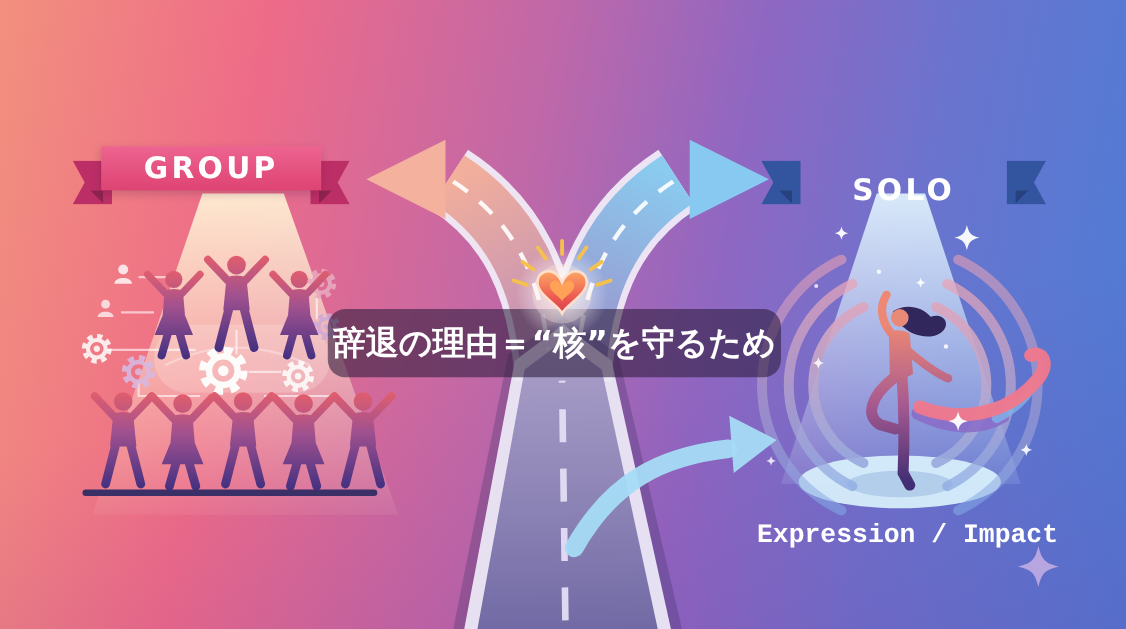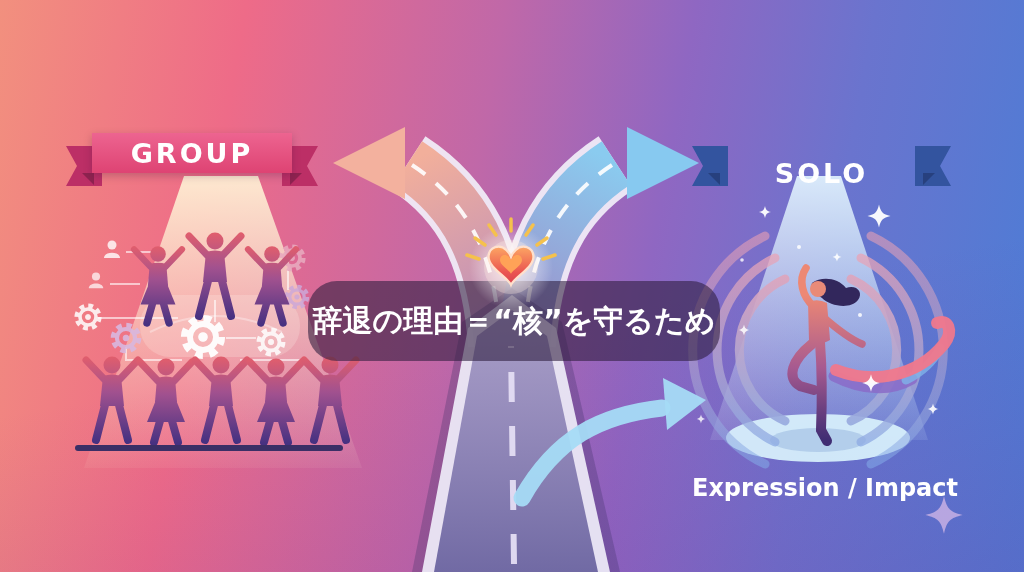--- a/index.html
+++ b/index.html
@@ -29,32 +29,32 @@
   .ribbon .fold.f-right { right:-10px; clip-path:polygon(0 0,100% 0,0 100%); }
   .ribbon.group { left:92px; width:200px; }
   .ribbon.group .band { background:linear-gradient(#ED6490,#DE4373); }
   .ribbon.group .tail { background:#BC2F66; }
   .ribbon.group .fold { background:#8F2350; }
   .ribbon.solo { left:718px; width:207px; }
   .ribbon.solo .band { background:linear-gradient(#5587DA,#3F6EC6);margin-top:40px; }
   .ribbon.solo .tail { background:#33549F; }
   .ribbon.solo .fold { background:#27407E; }
   .callout {
-    position:absolute; left:308px; top:281px; width:412px; height:80px; z-index:4;
-    background:rgba(44,27,61,.58); border-radius:29px;
+    position:absolute; left:298px; top:281px; width:412px; height:62px; z-index:4;
+    background:rgba(44,27,61,.58); border-radius:16px;
     display:flex; align-items:center; justify-content:center;
     color:#fff; font-size:30px; font-weight:bold; white-space:nowrap;
   }
   .heart-layer { position:absolute; left:449px; top:203px; width:124px; height:120px; z-index:5; }
   .caption {
     position:absolute; top:474px; width:290px; z-index:6; text-align:center;
     color:#FFFFFF; font-size:24px; font-weight:bold;
   }
   .caption.left { left:55px; }
-  .caption.right { left:680px; }
+  .caption.right { left:680px;font-family:Liberation Mono, monospace; }
 </style>
 </head>
 <body>
 
 <div class="canvas">
 
   <svg class="art" viewBox="0 0 1024 572">
     <defs>
       <linearGradient id="coneL" x1="0" y1="176" x2="0" y2="470" gradientUnits="userSpaceOnUse">
         <stop offset="0" stop-color="#FFF3D6" stop-opacity=".92"></stop>

